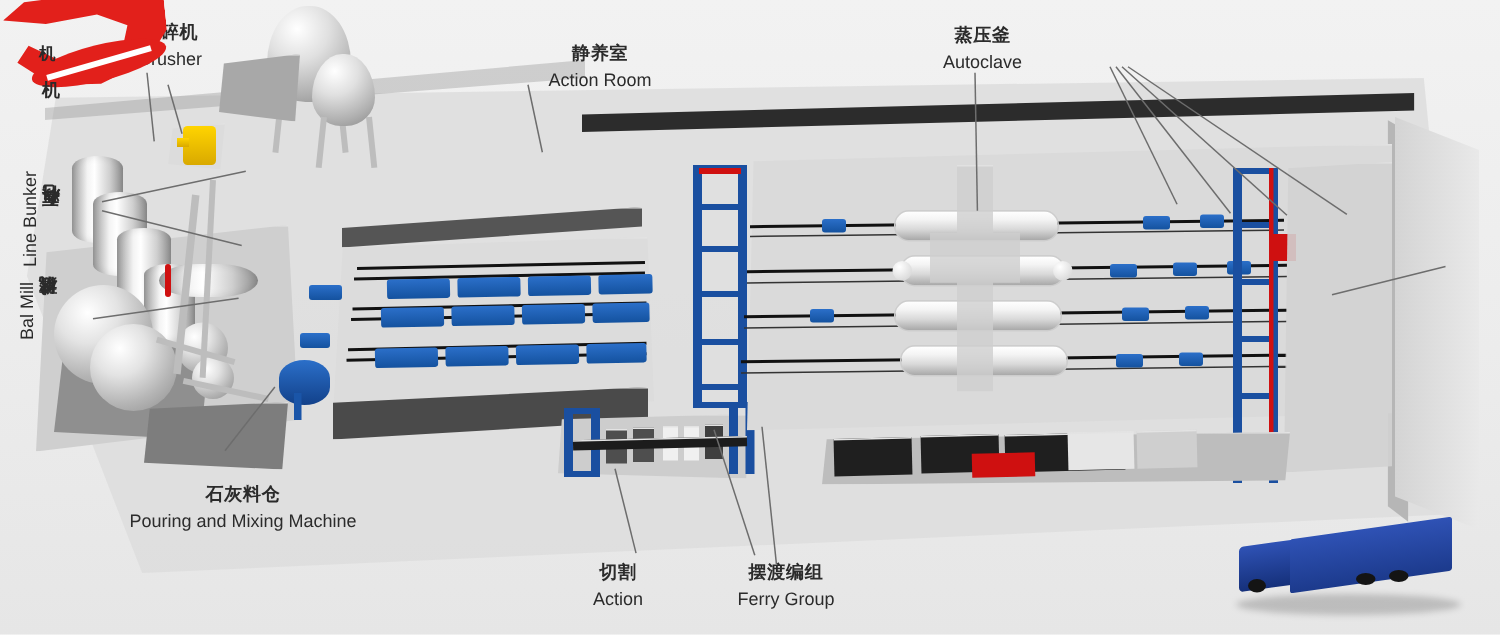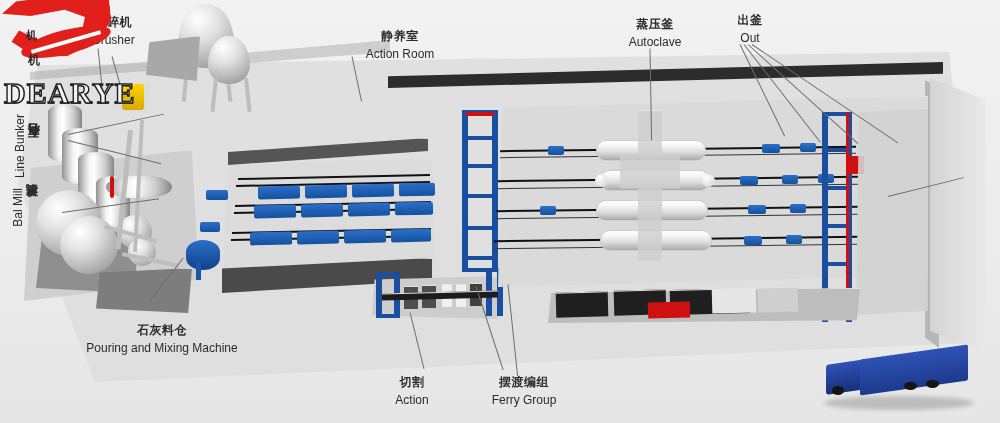--- a/index.html
+++ b/index.html
@@ -388,24 +388,20 @@
   <div class="label" style="left:340px;top:26px;width:120px;">
     <span class="cn">静养室</span><br>
     <span class="en">Action Room</span>
   </div>
 
   <div class="label" style="left:600px;top:14px;width:110px;">
     <span class="cn">蒸压釜</span><br>
     <span class="en">Autoclave</span>
   </div>
 
-  <div class="label" style="left:722px;top:10px;width:56px;">
-    <span class="cn">出釜</span><br>
-    <span class="en">Out</span>
-  </div>
 
 
   <div class="label" style="left:62px;top:320px;width:200px;">
     <span class="cn">石灰料仓</span><br>
     <span class="en">Pouring and Mixing Machine</span>
   </div>
 
   <div class="label" style="left:380px;top:372px;width:64px;">
     <span class="cn">切割</span><br>
     <span class="en">Action</span>
@@ -416,16 +412,15 @@
     <span class="en">Ferry Group</span>
   </div>
 
 
   <div style="position:absolute;left:0;top:0;width:170px;height:112px;">
     <div class="logo-swoosh"></div>
     <div class="logo-swoosh2"></div>
     <div class="logo-slash"></div>
     <div class="logo-cn">机</div>
     <div class="logo-cn2">机</div>
-    <div class="logo-word">DEARYE</div>
   </div>
 
 </div>
 
 </body></html>

